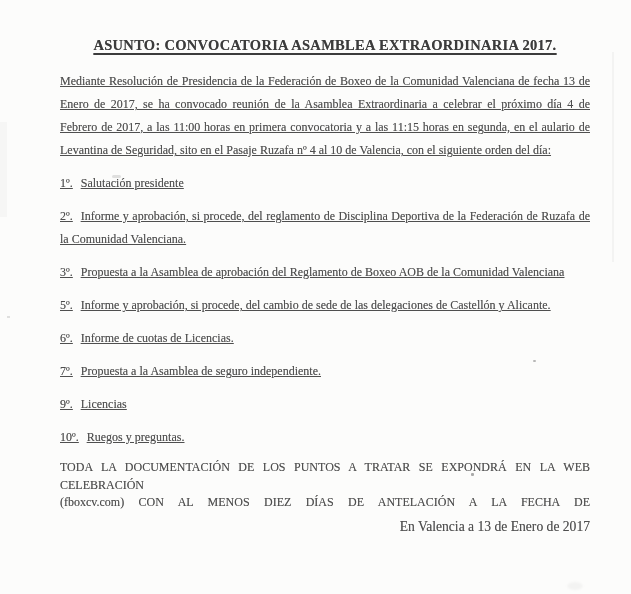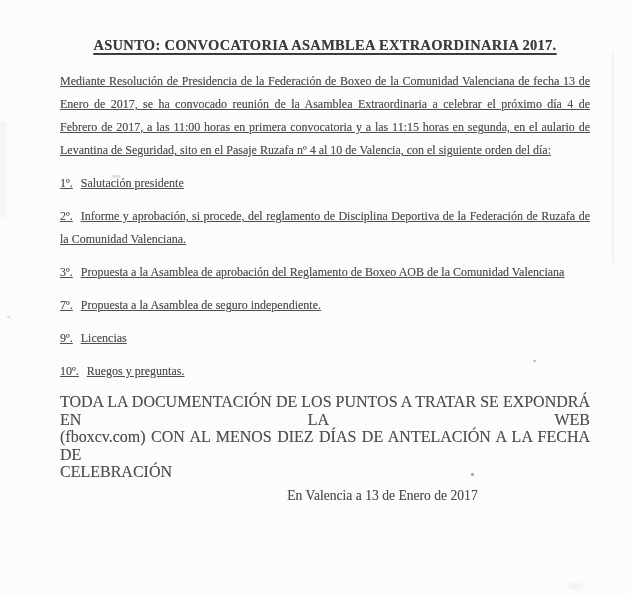--- a/index.html
+++ b/index.html
@@ -39,32 +39,32 @@
     margin:0 0 10px 0;
     font-size:12px;
     line-height:23px;
     text-align:justify;
     text-shadow:0 0 .55px rgba(80,80,80,.5);
     text-decoration:underline;
   }
   .agenda-item .num{margin-right:8px;}
   .notice{margin:0 0 6px 0;}
   .notice .nline{
-    font-size:16px;
+    font-size:12px;
     line-height:17.6px;
     text-align:justify;
     text-shadow:0 0 .55px rgba(80,80,80,.5);
   }
   .notice .nline.jl{text-align-last:justify;}
   .dateline{
     margin:0;
     padding-left:115px;
     font-size:13.6px;
     line-height:17.6px;
-    text-align:center;
+    text-align:right;
     text-shadow:0 0 .55px rgba(80,80,80,.5);
   }
   
   .artifact{position:absolute;pointer-events:none;}
   .speck-1{left:471px;top:449px;width:3px;height:3px;background:#8d8d8d;border-radius:1px;opacity:.75;}
   .speck-2{left:533px;top:336px;width:3px;height:2px;background:#9a9a9a;border-radius:1px;opacity:.7;}
   .speck-3{left:112px;top:151px;width:9px;height:3px;background:#bdbdbd;border-radius:2px;opacity:.45;filter:blur(.4px);}
   .speck-4{left:7px;top:292px;width:3px;height:2px;background:#c2c2c2;opacity:.5;}
   .pen-mark{left:345px;top:585px;width:2px;height:8px;background:#6a6a6a;border-radius:0 0 2px 2px;transform:rotate(14deg);opacity:.85;}
   .stamp-arc{left:255px;top:590px;width:28px;height:10px;border:1px solid #b5b5b5;border-radius:50%;opacity:.55;background:transparent;}
@@ -82,34 +82,36 @@
 
     <p class="para">Mediante Resolución de Presidencia de la Federación de Boxeo de la Comunidad Valenciana de fecha 13 de Enero de 2017, se ha convocado reunión de la Asamblea Extraordinaria a celebrar el próximo día 4 de Febrero de 2017, a las 11:00 horas en primera convocatoria y a las 11:15 horas en segunda, en el aulario de Levantina de Seguridad, sito en el Pasaje Ruzafa nº 4 al 10 de Valencia, con el siguiente orden del día:</p>
 
     <p class="para agenda-item"><span class="num">1º.</span><span>Salutación presidente</span></p>
 
     <p class="para agenda-item"><span class="num">2º.</span><span>Informe y aprobación, si procede, del reglamento de Disciplina Deportiva de la Federación de Ruzafa de la Comunidad Valenciana.</span></p>
 
     <p class="para agenda-item"><span class="num">3º.</span><span>Propuesta a la Asamblea de aprobación del Reglamento de Boxeo AOB de la Comunidad Valenciana</span></p>
 
 
+    <p class="para agenda-item"><span class="num">5º.</span><span>Informe y aprobación, si procede, del cambio de sede de las delegaciones de Castellón y Alicante.</span></p>
 
+    <p class="para agenda-item"><span class="num">6º.</span><span>Informe de cuotas de Licencias.</span></p>
 
     <p class="para agenda-item"><span class="num">7º.</span><span>Propuesta a la Asamblea de seguro independiente.</span></p>
 
 
     <p class="para agenda-item"><span class="num">9º.</span><span>Licencias</span></p>
 
     <p class="para agenda-item"><span class="num">10º.</span><span>Ruegos y preguntas.</span></p>
 
 
     <div class="notice">
       <div class="nline jl">TODA LA DOCUMENTACIÓN DE LOS PUNTOS A TRATAR SE EXPONDRÁ EN LA WEB</div>
+      <div class="nline">CELEBRACIÓN</div>
       <div class="nline jl">(fboxcv.com) CON AL MENOS DIEZ DÍAS DE ANTELACIÓN A LA FECHA DE</div>
-      <div class="nline">CELEBRACIÓN</div>
     </div>
 
     <p class="dateline">En Valencia a 13 de Enero de 2017</p>
   </div>
 
   <div class="artifact speck-1"></div>
   <div class="artifact speck-2"></div>
   <div class="artifact speck-3"></div>
   <div class="artifact speck-4"></div>
   <div class="artifact pen-mark"></div>

